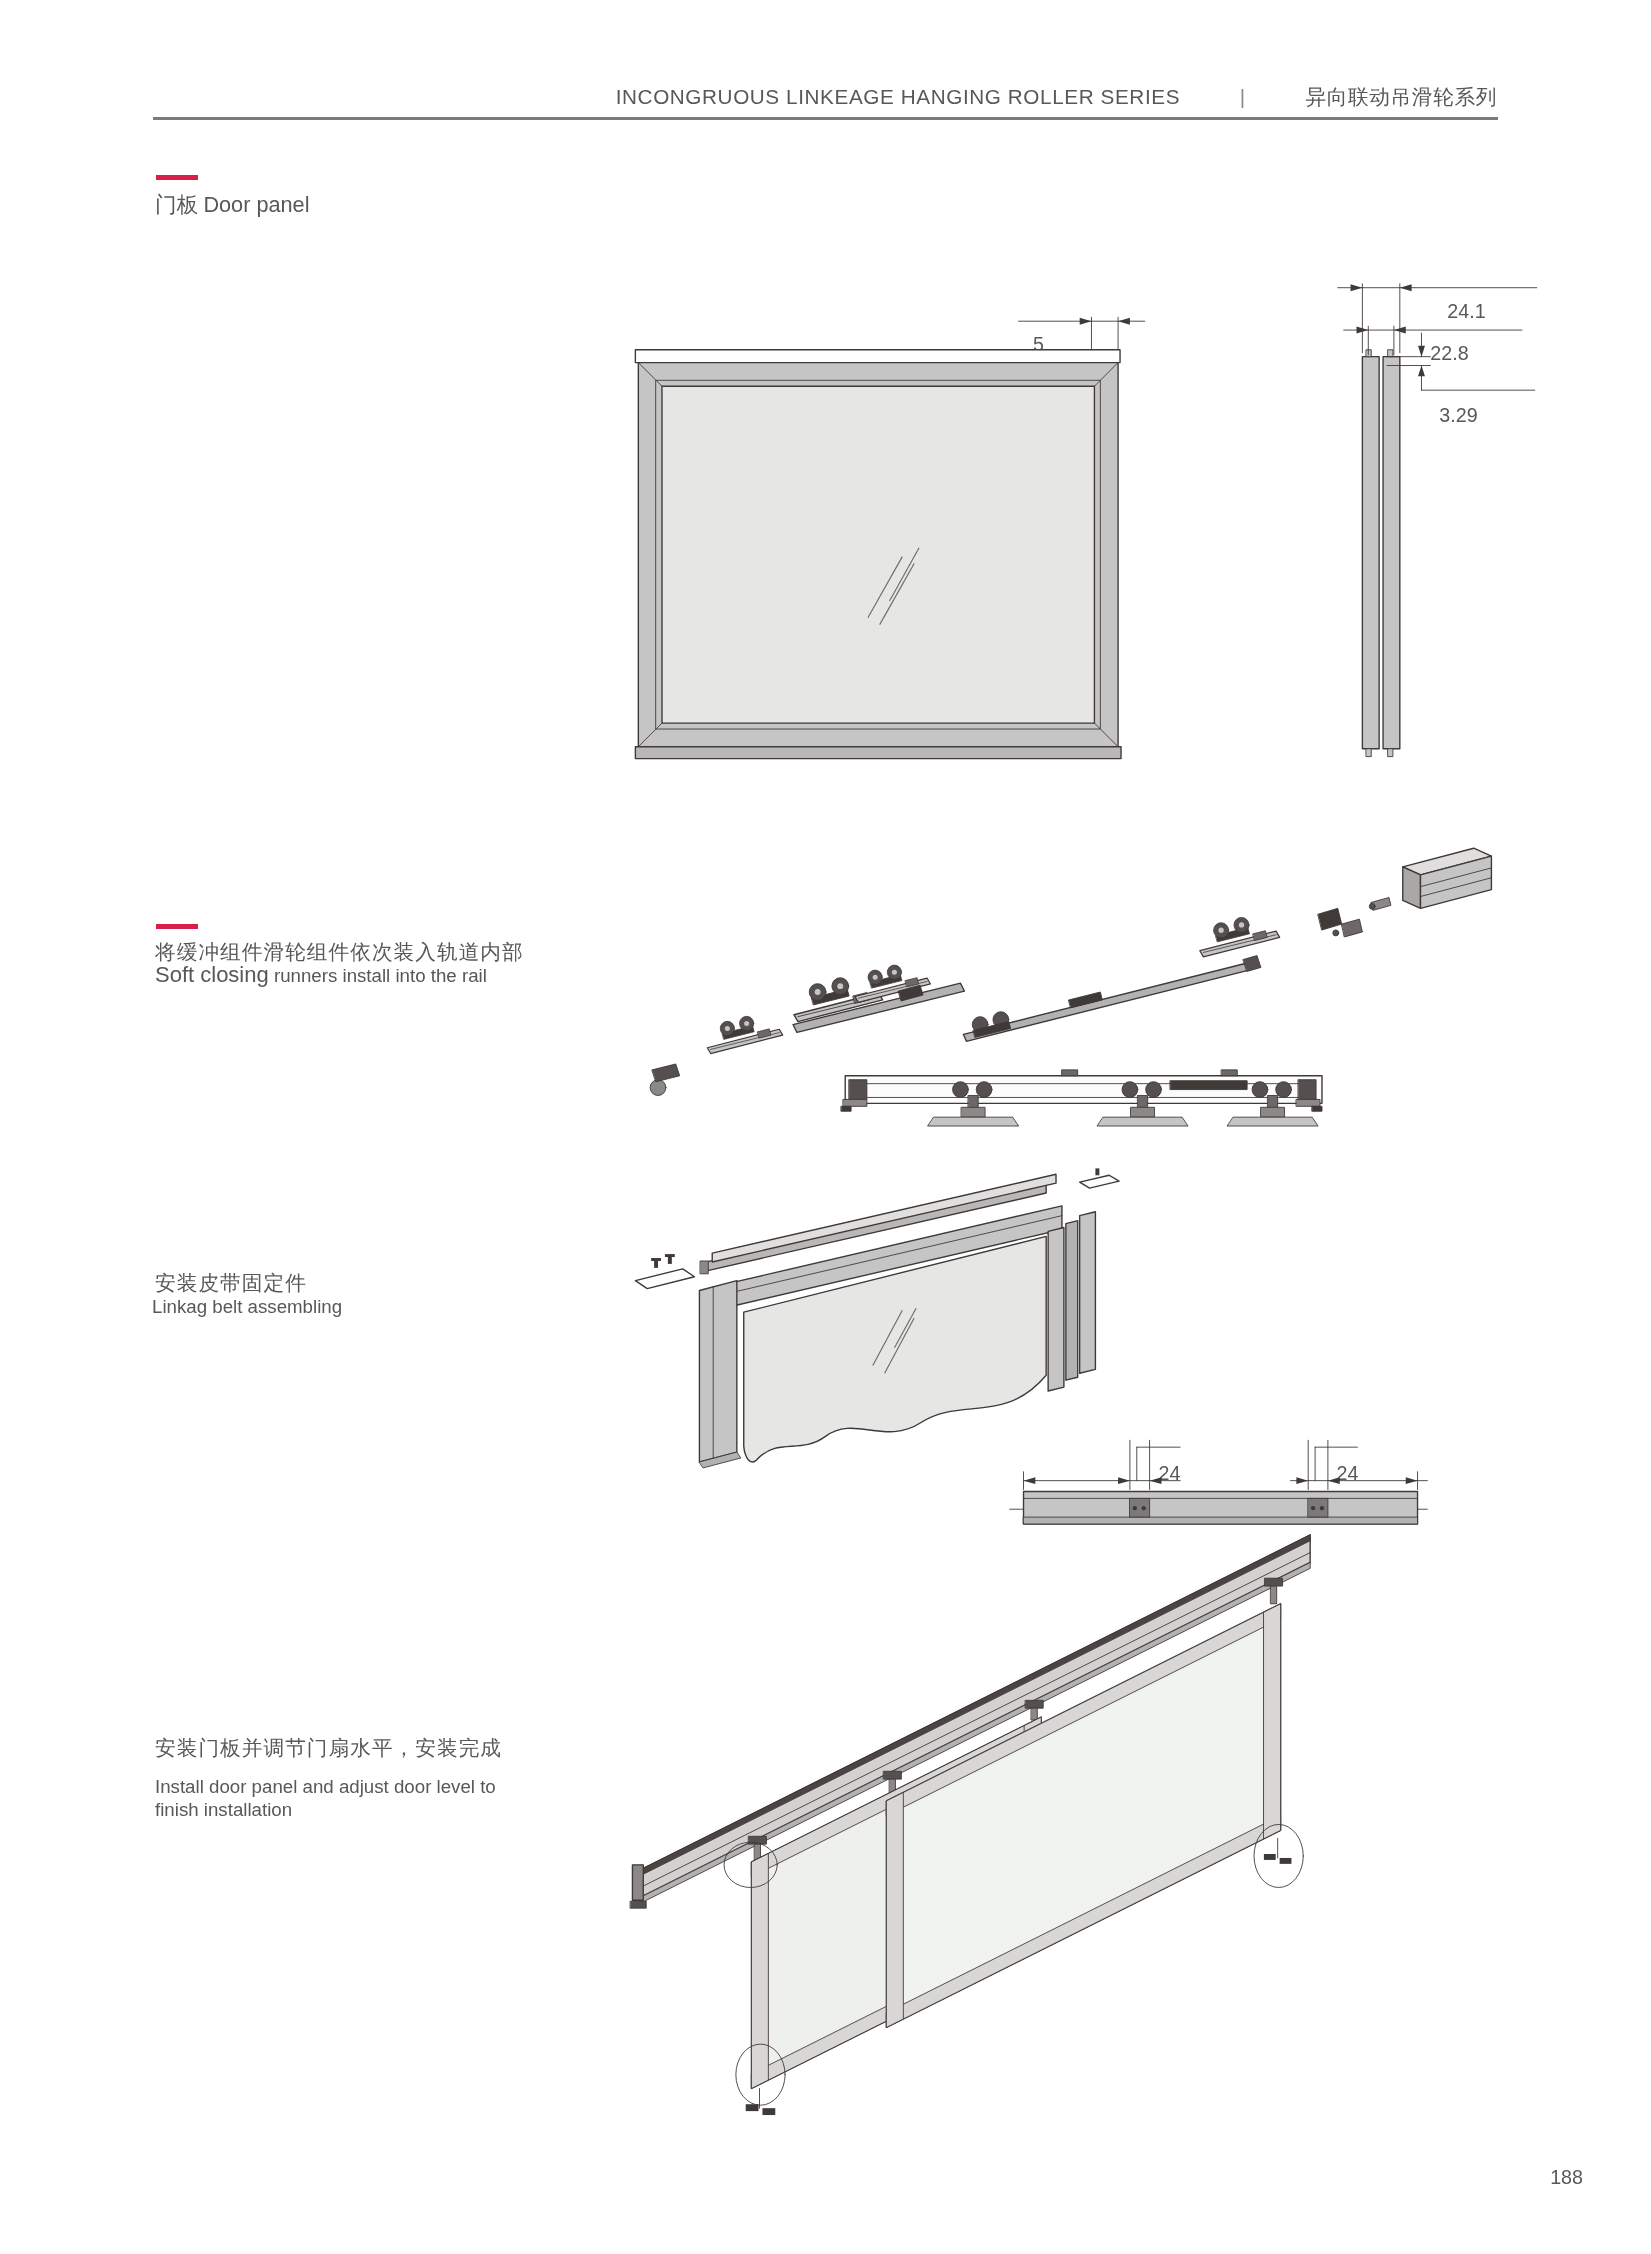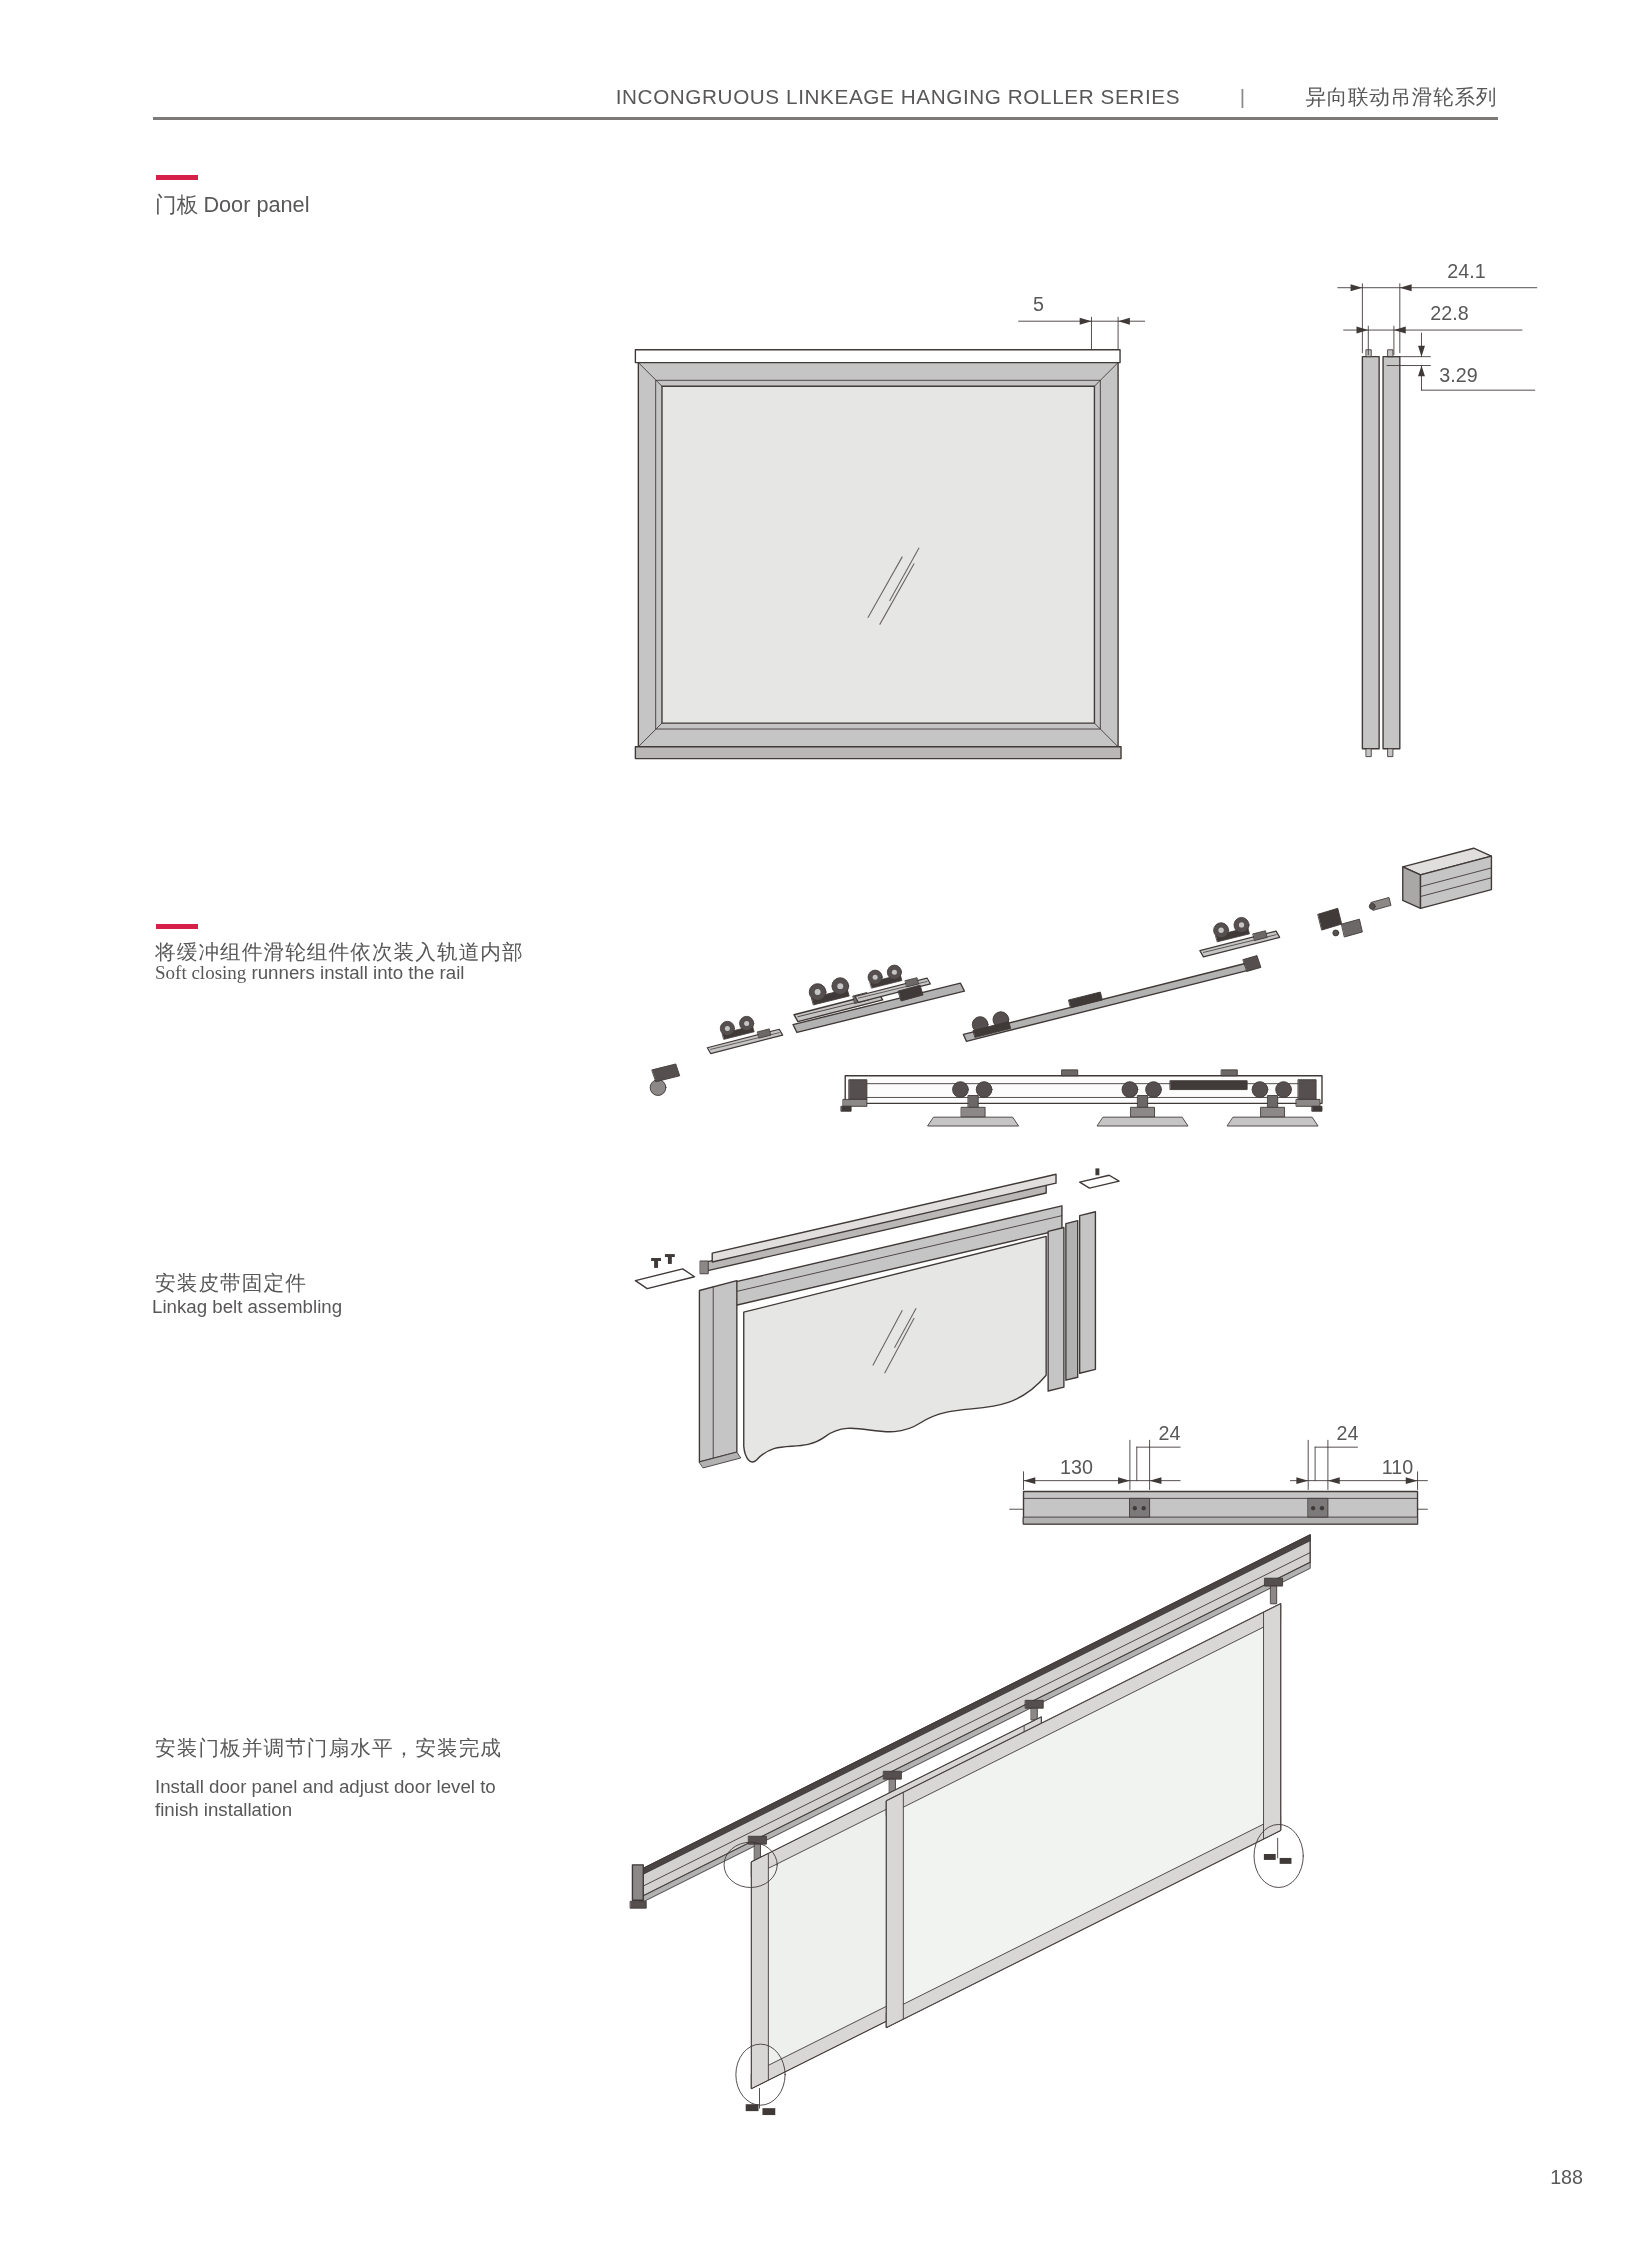--- a/index.html
+++ b/index.html
@@ -7,23 +7,23 @@
         font-family:"Liberation Sans",sans-serif;color:#595757;}
   .abs{position:absolute;}
   .hdr{display:flex;align-items:baseline;font-size:20.7px;letter-spacing:0.6px;color:#595757;white-space:nowrap;gap:40px;}
   .hdr .sep{margin:0 19.7px;color:#8a8888;font-weight:300;}
   .rule{height:3px;background:#7d7a7a;}
   .marker{width:42px;height:4.9px;}
   .sec-zh{font-size:20.7px;color:#595757;letter-spacing:1px;}
   .sec-title{font-size:21.7px;color:#595757;}
   .sec-title .gap{margin-left:5px;}
   .sec-en{font-size:18.7px;color:#595757;}
-  .sec-en .strong{font-size:19px;font-family:Liberation Serif, serif;}
+  .sec-en .strong{font-size:22px;}
   .pre{white-space:pre-line;line-height:23px;}
-  .dim{position:absolute;font-size:19.7px;color:#595757;text-align:center;}
+  .dim{position:absolute;font-size:19.7px;color:#595757;text-align:center;margin-top:40px;}
   .pagenum{font-size:19.7px;color:#595757;text-align:right;}
   svg .s{stroke:#3f3937;stroke-width:1.4;stroke-linejoin:round;stroke-linecap:round;}
   svg .s8{stroke:#3f3937;stroke-width:.9;stroke-linejoin:round;stroke-linecap:round;}
   svg .hl{stroke:#6b6663;stroke-width:1.1;}
 </style>
 </head>
 <body>
 
 <div class="page">
 

